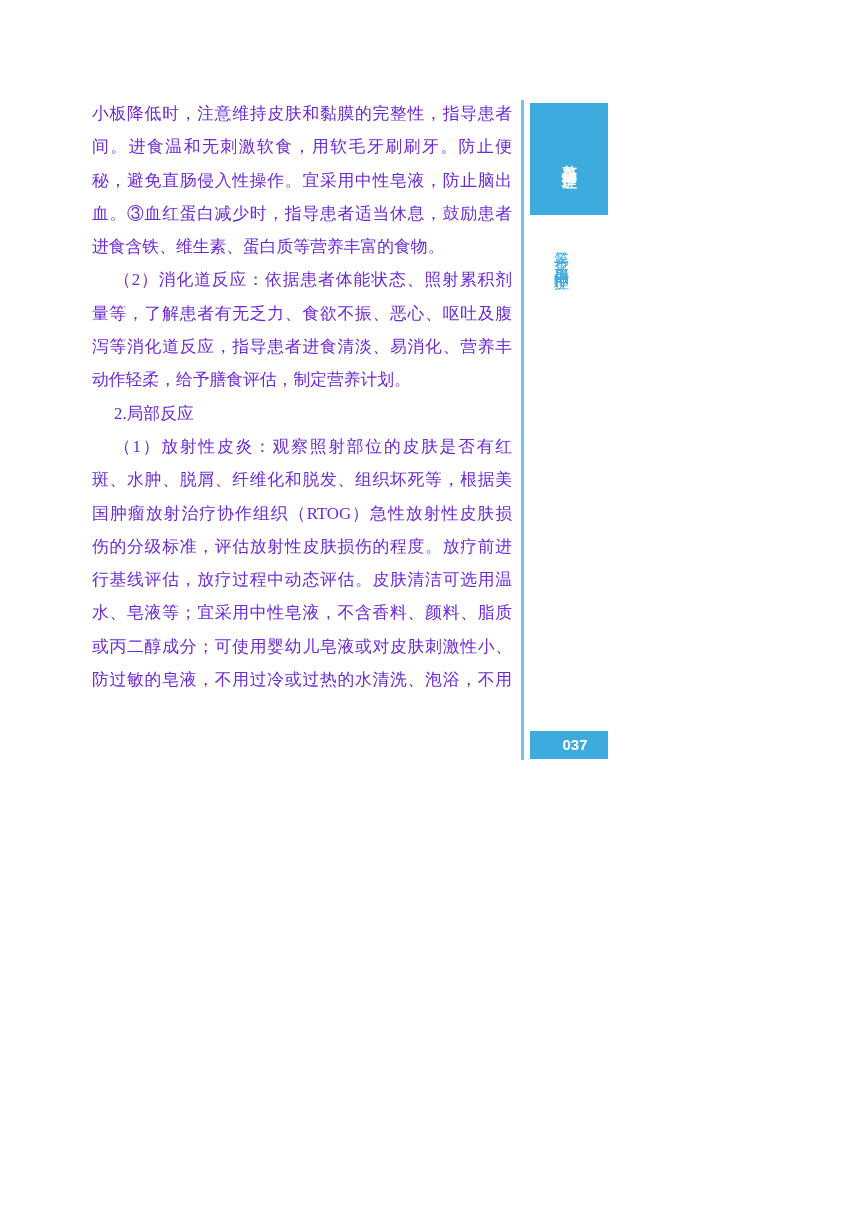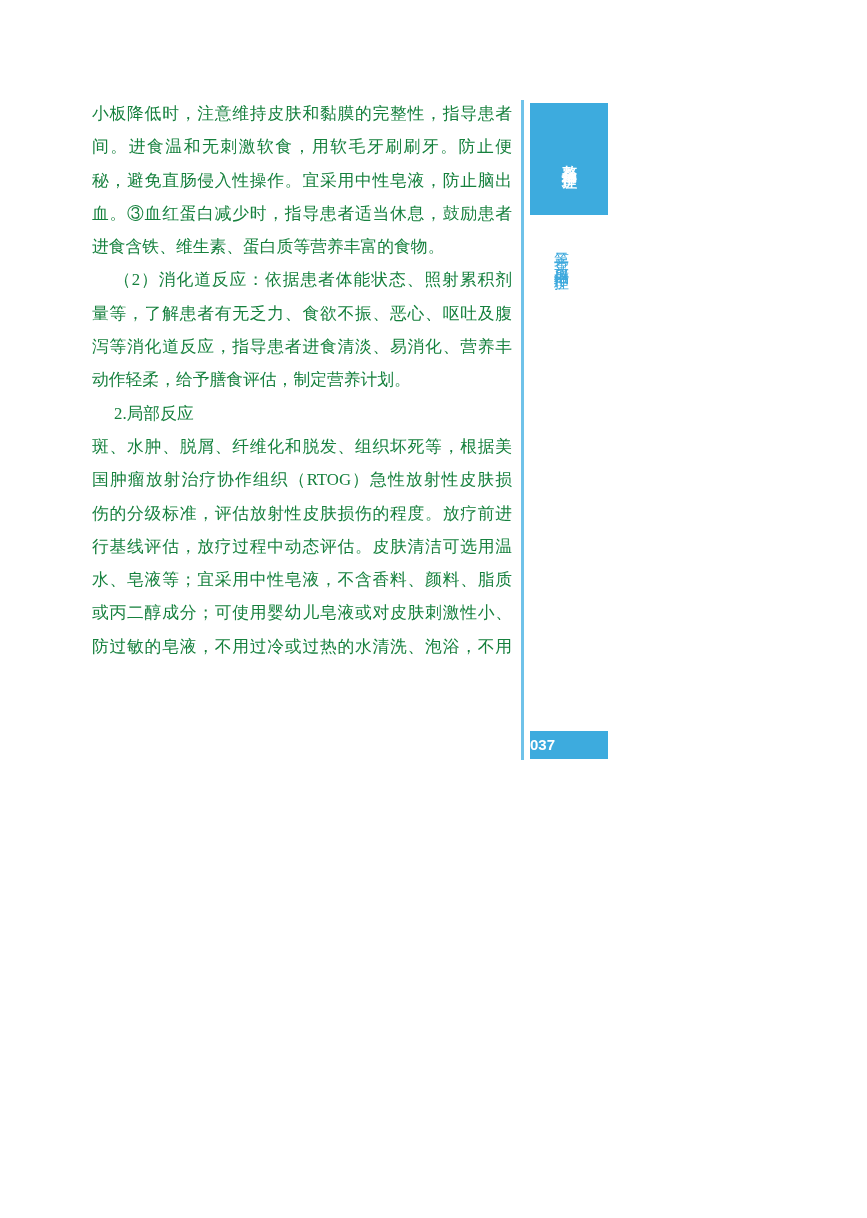--- a/index.html
+++ b/index.html
@@ -15,21 +15,21 @@
     overflow: hidden;
     font-family: "Liberation Serif", serif;
   }
   
   .main-text {
     position: absolute;
     left: 92px;
     top: 97px;
     width: 420px;
     font-size: 16.8px;
-    color: #15803d;
+    color: #6d28d9;
   }
   .line {
     height: 33.3px;
     line-height: 33.3px;
     text-align: justify;
     text-align-last: justify;
     overflow: hidden;
   }
   .line.plain {
     text-align: center;
@@ -86,43 +86,46 @@
     letter-spacing: 2px;
   }
   .page-badge {
     position: absolute;
     left: 530px;
     top: 731px;
     width: 78px;
     height: 28px;
     background: #3dabde;
     box-sizing: border-box;
+    padding-left: 12px;
     line-height: 28px;
     color: #ffffff;
     font-family: "Liberation Sans", sans-serif;
     font-weight: bold;
     font-size: 15px;
+    text-align: center;
   }
 </style>
 </head>
 <body>
 
 <div class="page">
 
   <div class="main-text">
     <div class="line">小板降低时，注意维持皮肤和黏膜的完整性，指导患者</div>
     <div class="line">间。进食温和无刺激软食，用软毛牙刷刷牙。防止便</div>
     <div class="line">秘，避免直肠侵入性操作。宜采用中性皂液，防止脑出</div>
     <div class="line">血。③血红蛋白减少时，指导患者适当休息，鼓励患者</div>
     <div class="line plain">进食含铁、维生素、蛋白质等营养丰富的食物。</div>
     <div class="line indent">（2）消化道反应：依据患者体能状态、照射累积剂</div>
     <div class="line">量等，了解患者有无乏力、食欲不振、恶心、呕吐及腹</div>
     <div class="line">泻等消化道反应，指导患者进食清淡、易消化、营养丰</div>
     <div class="line plain">动作轻柔，给予膳食评估，制定营养计划。</div>
     <div class="line plain indent">2.局部反应</div>
+    <div class="line indent">（1）放射性皮炎：观察照射部位的皮肤是否有红</div>
     <div class="line">斑、水肿、脱屑、纤维化和脱发、组织坏死等，根据美</div>
     <div class="line">国肿瘤放射治疗协作组织（RTOG）急性放射性皮肤损</div>
     <div class="line">伤的分级标准，评估放射性皮肤损伤的程度。放疗前进</div>
     <div class="line">行基线评估，放疗过程中动态评估。皮肤清洁可选用温</div>
     <div class="line">水、皂液等；宜采用中性皂液，不含香料、颜料、脂质</div>
     <div class="line">或丙二醇成分；可使用婴幼儿皂液或对皮肤刺激性小、</div>
     <div class="line">防过敏的皂液，不用过冷或过热的水清洗、泡浴，不用</div>
   </div>
 
   <div class="side-rule"></div>

